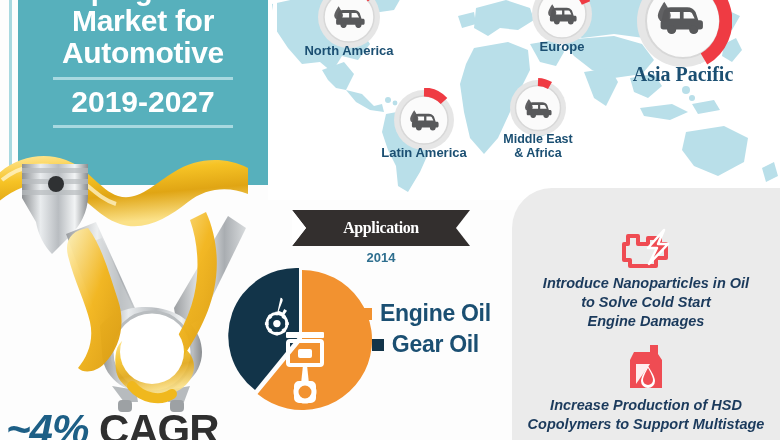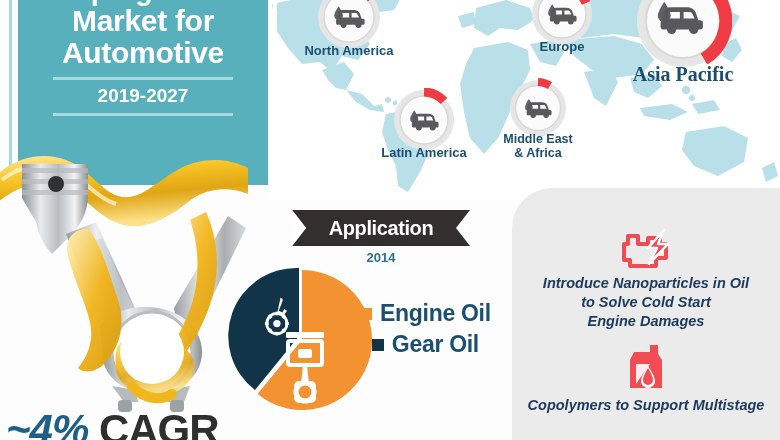--- a/index.html
+++ b/index.html
@@ -24,21 +24,21 @@
   .panel-line-inner{position:absolute;left:273px;top:-60px;width:4px;height:245px;background:#ffffff;z-index:6;}
 
   .title-lines{position:absolute;left:18px;top:-60px;width:250px;height:245px;z-index:7;
     display:flex;flex-direction:column;align-items:center;justify-content:flex-start;padding-top:4px;box-sizing:border-box;}
   .ttl{
     color:#ffffff;font-weight:bold;text-align:center;line-height:1.06;
     font-size:30px;letter-spacing:-0.3px;width:232px;
   }
   .ttl.l1{font-size:29px;}
   .rule{width:180px;height:3px;background:#b6e0e6;margin:8px 0 6px 0;opacity:.85;}
-  .ttl.years{font-size:19px;letter-spacing:0px;}
+  .ttl.years{font-size:30px;letter-spacing:0px;}
   .rule2{width:180px;height:3px;background:#b6e0e6;margin:7px 0 0 0;opacity:.85;}
 
   
   .piston-wrap{position:absolute;left:-8px;top:150px;width:260px;height:285px;z-index:8;}
   .piston-svg{width:260px;height:285px;display:block;}
 
   
   .cagr{
     position:absolute;left:6px;top:406px;width:400px;height:40px;z-index:9;
     font-size:42px;font-weight:bold;font-style:italic;letter-spacing:-1px;white-space:nowrap;
@@ -54,21 +54,21 @@
     color:#1b4f72;font-weight:bold;text-align:center;line-height:1.05;white-space:nowrap;
   }
 
   
   .app-banner{
     position:absolute;left:292px;top:210px;width:178px;height:36px;z-index:6;
   }
   .app-banner .ban-svg{position:absolute;inset:0;}
   .app-banner .ban-text{
     position:absolute;inset:0;display:flex;align-items:center;justify-content:center;
-    color:#fff;font-weight:bold;font-size:20px;letter-spacing:-0.4px;
+    color:#fff;font-weight:bold;font-size:16px;letter-spacing:-0.4px;font-family:Liberation Serif, serif;
   }
   .app-year{
     position:absolute;left:292px;top:250px;width:178px;text-align:center;
     color:#2f6f8f;font-weight:bold;font-size:13px;z-index:6;
   }
   .pie-wrap{position:absolute;left:228px;top:266px;width:148px;height:148px;z-index:6;}
   .legend{position:absolute;left:360px;top:300px;z-index:7;}
   .leg-row{display:flex;align-items:center;margin-bottom:4px;justify-content:center;}
   .leg-sq{width:12px;height:12px;margin-right:8px;display:inline-block;}
   .leg-txt{color:#1b4f72;font-weight:bold;font-size:23px;letter-spacing:-0.3px;}
@@ -383,16 +383,17 @@
 
   <div class="kms-item" style="top:340px;">
     <div class="kms-icon">
       <svg width="44" height="52" viewBox="0 0 44 52">
         <path d="M10 12 L26 12 L26 5 L34 5 L34 14 L38 20 L38 48 L6 48 L6 20 Z" fill="#ef4c53"></path>
         <path d="M12 24 L26 24 L12 44 Z" fill="#ffffff" opacity=".9"></path>
         <path d="M24 26 C24 26 17 36 17 41 A7 7 0 0 0 31 41 C31 36 24 26 24 26 Z" fill="#ffffff"></path>
         <path d="M24 28 C24 28 19 36 19 40 A5 5 0 0 0 29 40 C29 36 24 28 24 28 Z" fill="#ef4c53"></path>
       </svg>
     </div>
+    <div class="kms-text">Increase Production of HSD</div>
     <div class="kms-text">Copolymers to Support Multistage</div>
   </div>
 
 </div>
 
 </body></html>

